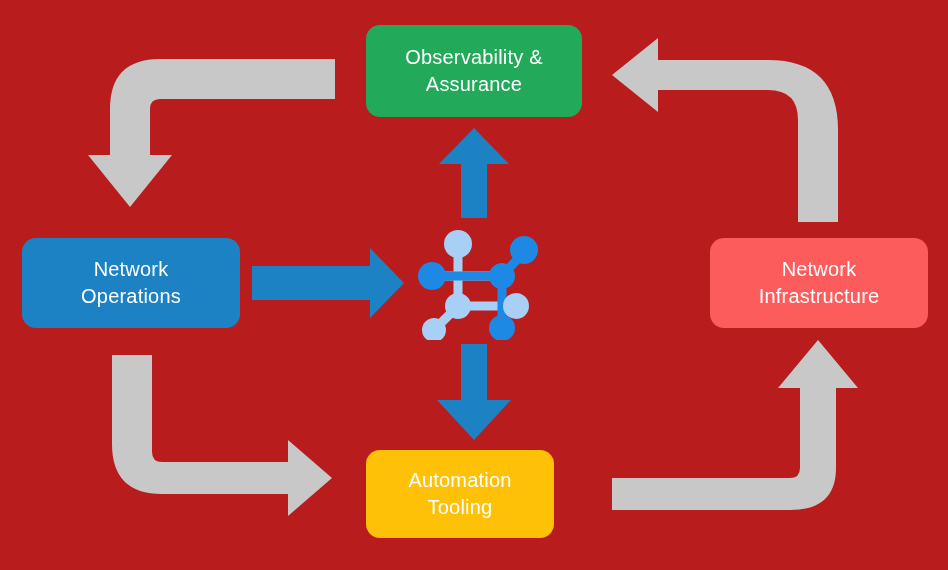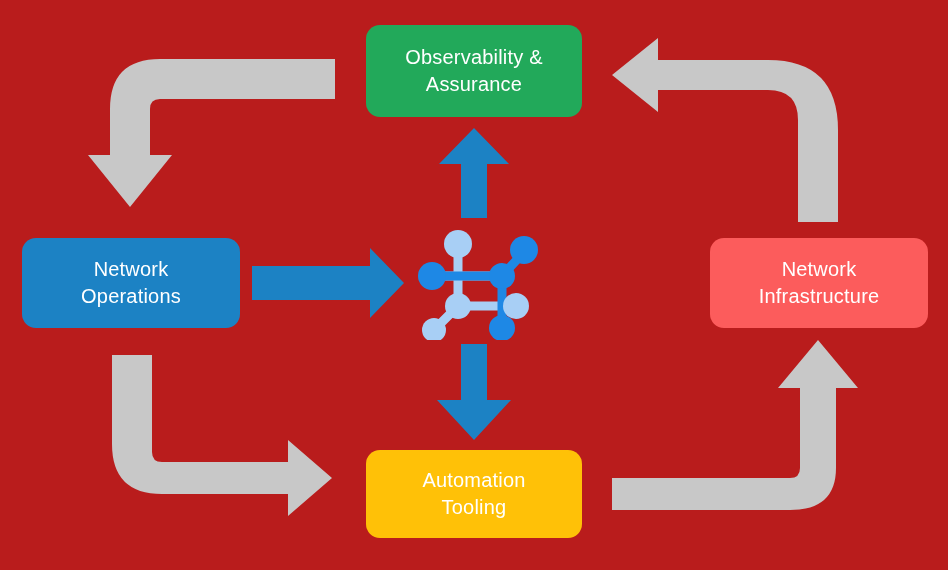--- a/index.html
+++ b/index.html
@@ -39,21 +39,21 @@
   #box-observability {
     left: 366px; top: 25px; width: 216px; height: 92px;
   }
   #box-network-operations {
     left: 22px; top: 238px; width: 218px; height: 90px;
   }
   #box-network-infrastructure {
     left: 710px; top: 238px; width: 218px; height: 90px;
   }
   #box-automation-tooling {
-    left: 366px; top: 450px; width: 216px; height: 88px;
+    left: 366px; top: 450px; width: 188px; height: 88px;
   }
   .svg-layer {
     position: absolute;
     left: 0; top: 0;
     width: 948px;
     height: 570px;
     pointer-events: none;
   }
   .svg-layer > * { pointer-events: auto; }
   #center-icon-wrap {

